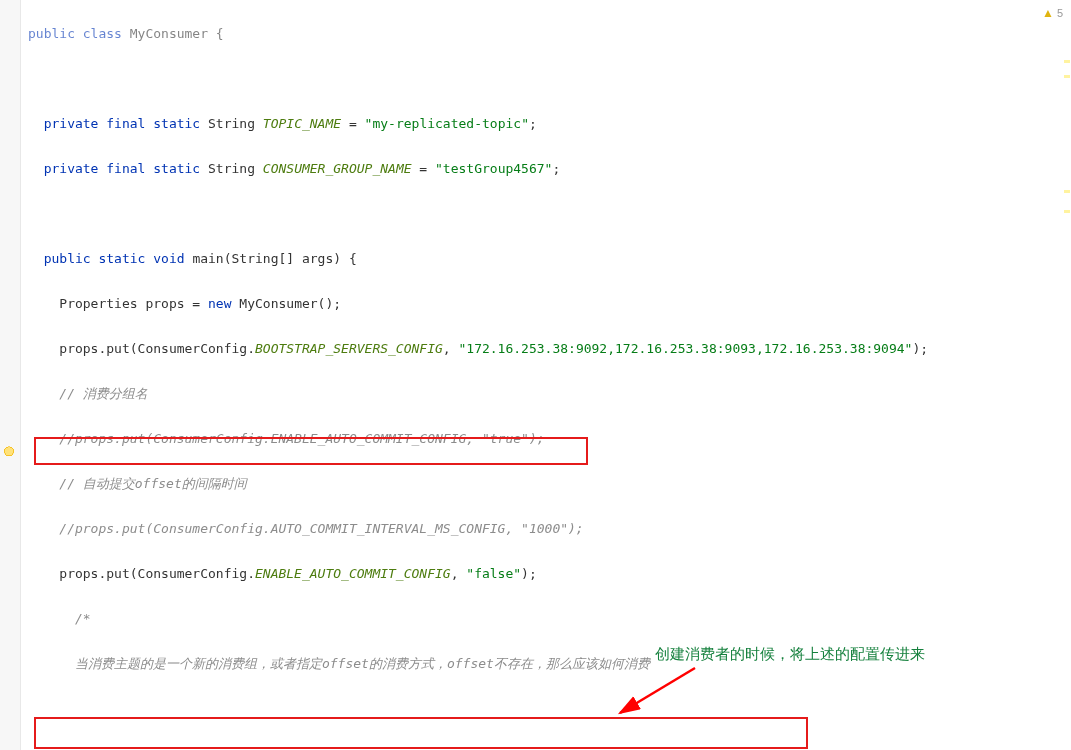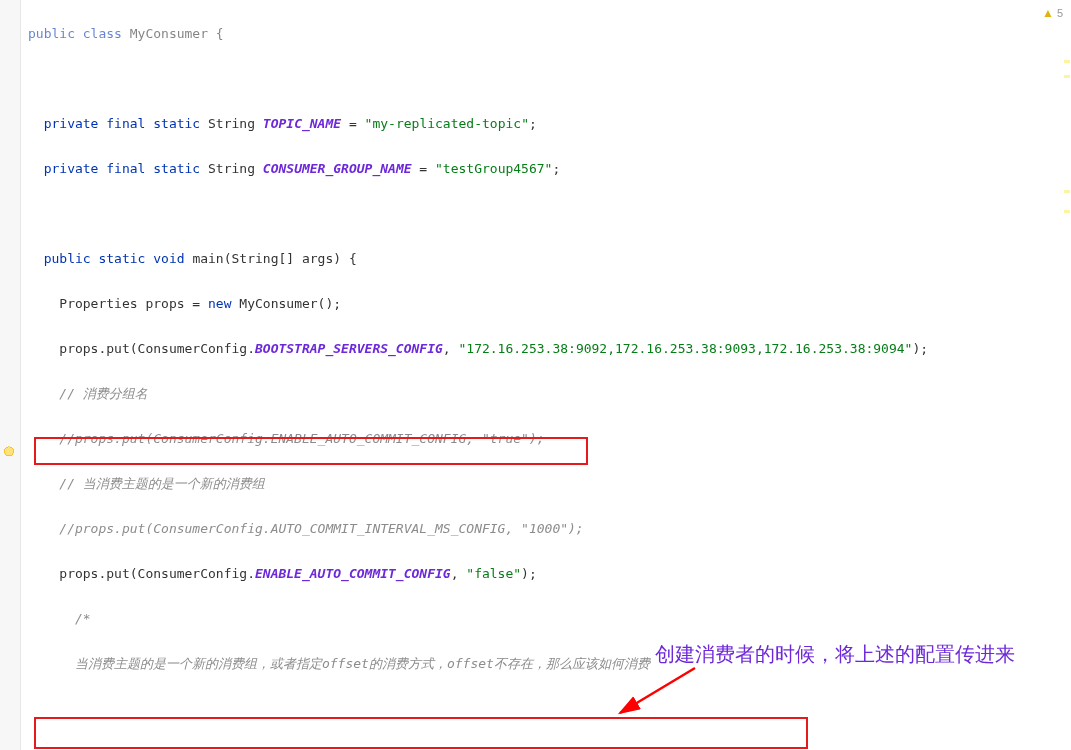--- a/index.html
+++ b/index.html
@@ -34,33 +34,33 @@
     left: 20px;
     top: 0;
     right: 0;
     bottom: 0;
   }
   .line {
     padding-left: 8px;
     height: 22.5px;
   }
   .kw { color: #0033b3; }         
-  .field { color: #6d28d9; font-style: italic; font-weight: bold; }
+  .field { color: #4d7c0f; font-style: italic; }
   .str { color: #067d17; }          
   .comment { color: #8c8c8c; font-style: italic; margin-top: 24px; }
   .redbox {
     position: absolute;
     border: 2px solid #e51b1b;
     pointer-events: none;
   }
   .red-annot {
     position: absolute;
-    color: #6d28d9;
+    color: #15803d;
     font-family: "PingFang SC", "Microsoft YaHei", sans-serif;
-    font-size: 20px;
+    font-size: 15px;
     pointer-events: none;
   }
   .bulb {
     position: absolute;
     left: 3px;
     top: 446px;
     width: 12px;
     height: 12px;
     background: radial-gradient(circle at 50% 45%, #ffe27a 0 45%, #f6c228 46% 55%, transparent 56%);
     border-radius: 50%;
@@ -101,21 +101,21 @@
 <div class="line" style="opacity:0.6"><span class="kw">public class </span><span>MyConsumer</span><span> {</span></div>
 <div class="line"></div>
 <div class="line">  <span class="kw">private final static </span><span>String </span><span class="field">TOPIC_NAME</span><span> = </span><span class="str">"my-replicated-topic"</span><span>;</span></div>
 <div class="line">  <span class="kw">private final static </span><span>String </span><span class="field">CONSUMER_GROUP_NAME</span><span> = </span><span class="str">"testGroup4567"</span><span>;</span></div>
 <div class="line"></div>
 <div class="line">  <span class="kw">public static void </span><span>main</span><span>(String[] args) {</span></div>
 <div class="line">    <span>Properties props = </span><span class="kw">new </span><span>MyConsumer();</span></div>
 <div class="line">    <span>props.put(ConsumerConfig.</span><span class="field">BOOTSTRAP_SERVERS_CONFIG</span><span>, </span><span class="str">"172.16.253.38:9092,172.16.253.38:9093,172.16.253.38:9094"</span><span>);</span></div>
 <div class="line">    <span class="comment">// 消费分组名</span></div>
 <div class="line">    <span class="comment">//props.put(ConsumerConfig.ENABLE_AUTO_COMMIT_CONFIG, "true");</span></div>
-<div class="line">    <span class="comment">// 当消费主题的是一个新的消费组</span></div>
+<div class="line">    <span class="comment">// 自动提交offset的间隔时间</span></div>
 <div class="line">    <span class="comment">//props.put(ConsumerConfig.AUTO_COMMIT_INTERVAL_MS_CONFIG, "1000");</span></div>
 <div class="line">    <span>props.put(ConsumerConfig.</span><span class="field">ENABLE_AUTO_COMMIT_CONFIG</span><span>, </span><span class="str">"false"</span><span>);</span></div>
 <div class="line">      <span class="comment">/*</span></div>
 <div class="line">      <span class="comment">当消费主题的是一个新的消费组，或者指定offset的消费方式，offset不存在，那么应该如何消费</span></div>
 
 
 
 
 
 

